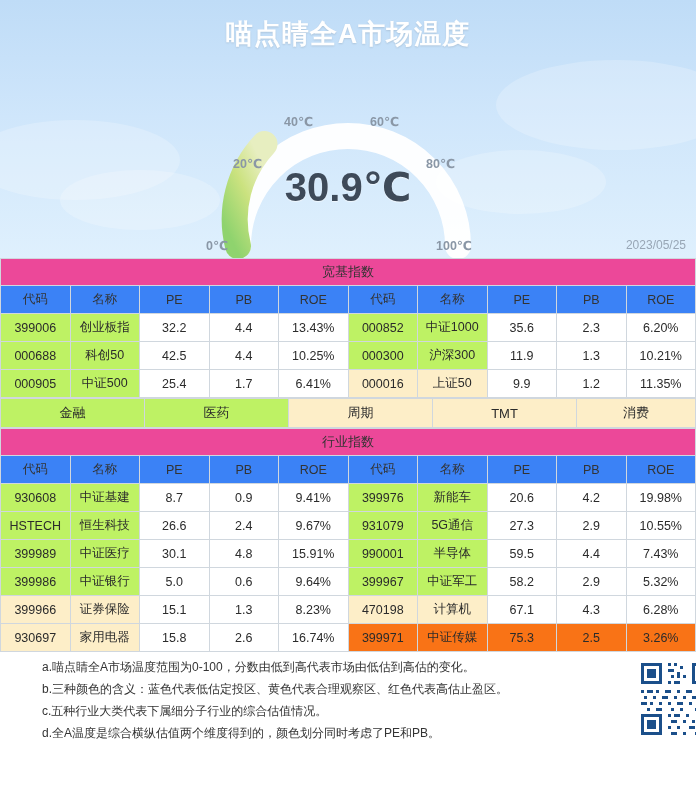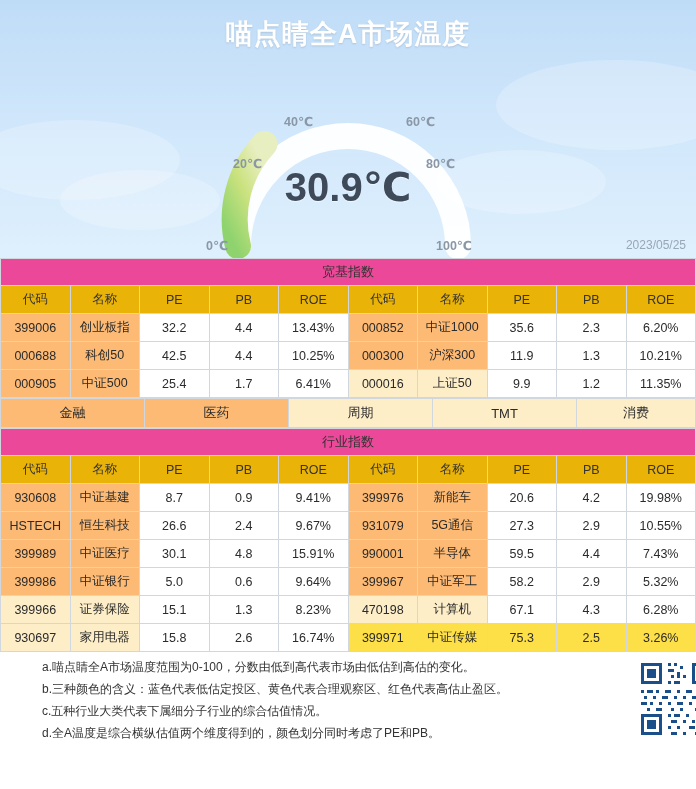--- a/index.html
+++ b/index.html
@@ -31,42 +31,42 @@
   .gauge-svg{display:block;}
   .temp-value{
     position:absolute;left:0;top:86px;width:300px;text-align:center;
     font-size:40px;font-weight:bold;color:#3e4a59;
     text-shadow:0 1px 1px rgba(255,255,255,0.6);
   }
   .tick{position:absolute;font-size:12.5px;color:#8a97a6;font-weight:bold;}
   .t0{left:8px;top:160px;}
   .t20{left:35px;top:78px;}
   .t40{left:86px;top:36px;}
-  .t60{left:172px;top:36px;margin-left:36px;}
+  .t60{left:172px;top:36px;}
   .t80{left:228px;top:78px;}
   .t100{left:238px;top:160px;}
   .hero-date{
     position:absolute;right:10px;bottom:6px;font-size:12px;color:#98a6b5;text-align:right;
   }
 
   
   table{border-collapse:collapse;width:696px;table-layout:fixed;}
   td,th{
     border:1px solid #d0d7de;
     font-size:12.5px;color:#2b2b2b;
     text-align:center;height:27px;padding:0 2px;
     background:#ffffff;font-weight:normal;
   }
   .band{
     background:#ec4899;font-size:13px;color:#333;height:26px;
   }
-  .hdr td{background:#eab308;font-size:12.5px;color:#333;}
-  .low{background:#fdba74;}     
+  .hdr td{background:#3b82f6;font-size:12.5px;color:#333;}
+  .low{background:#bef264;}     
   .mid{background:#fdeec8;}     
-  .high{background:#fde047;}    
+  .high{background:#f97316;}    
 
   
   .cat td{height:28px;font-size:13px;}
 
   
   .notes{
     position:relative;padding:8px 10px 0 10px;width:676px;margin-left:32px;
   }
   .notes p{
     margin:0 0 7px 0;font-size:12px;color:#333;line-height:15px;

